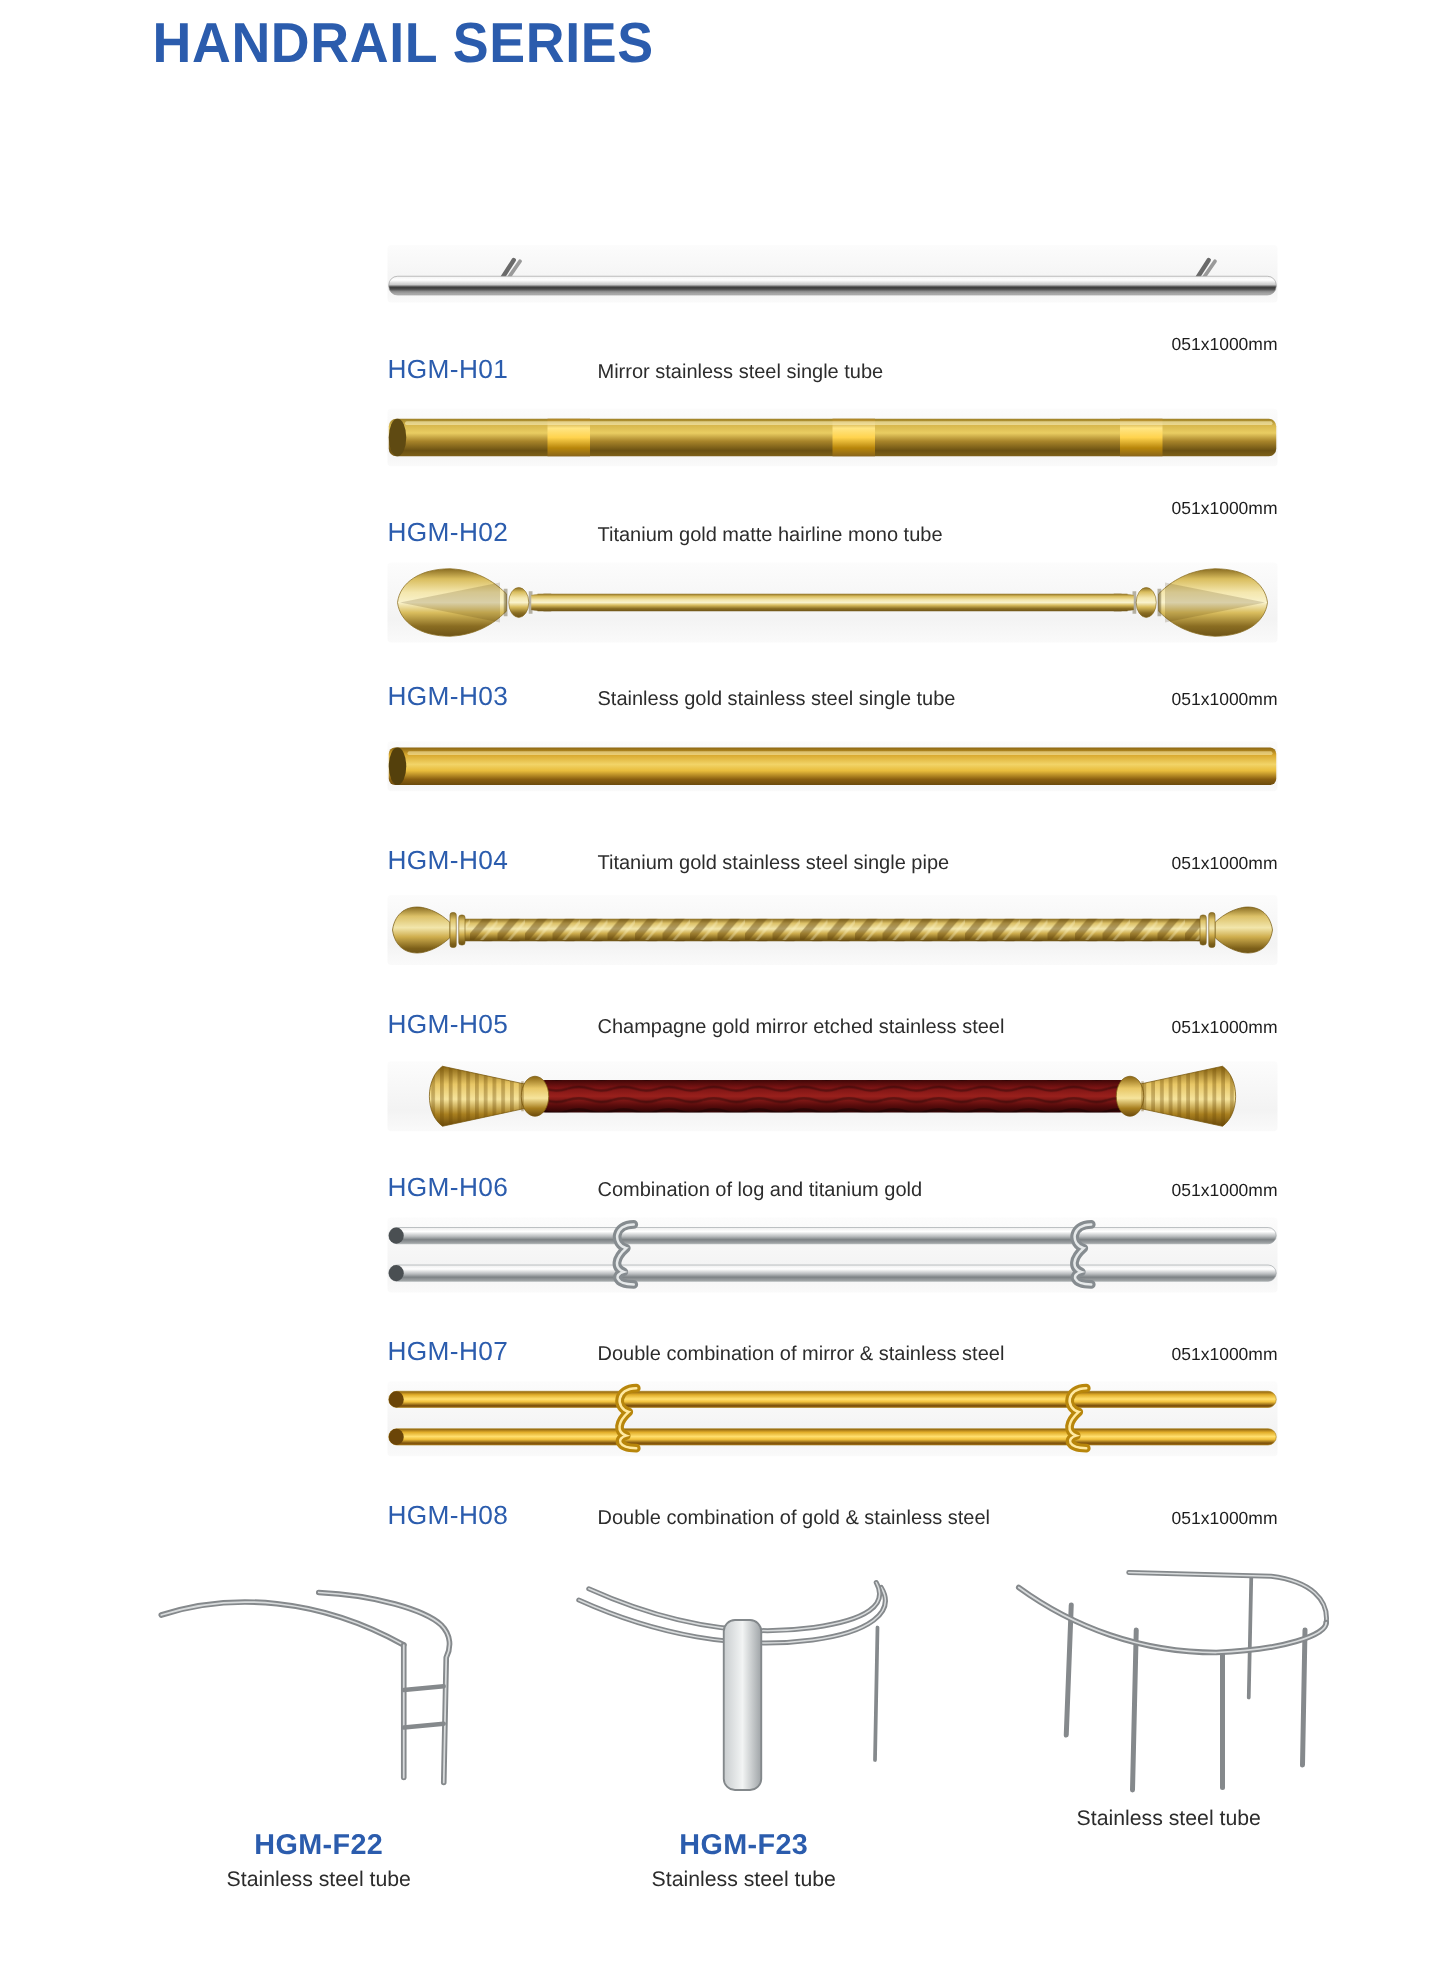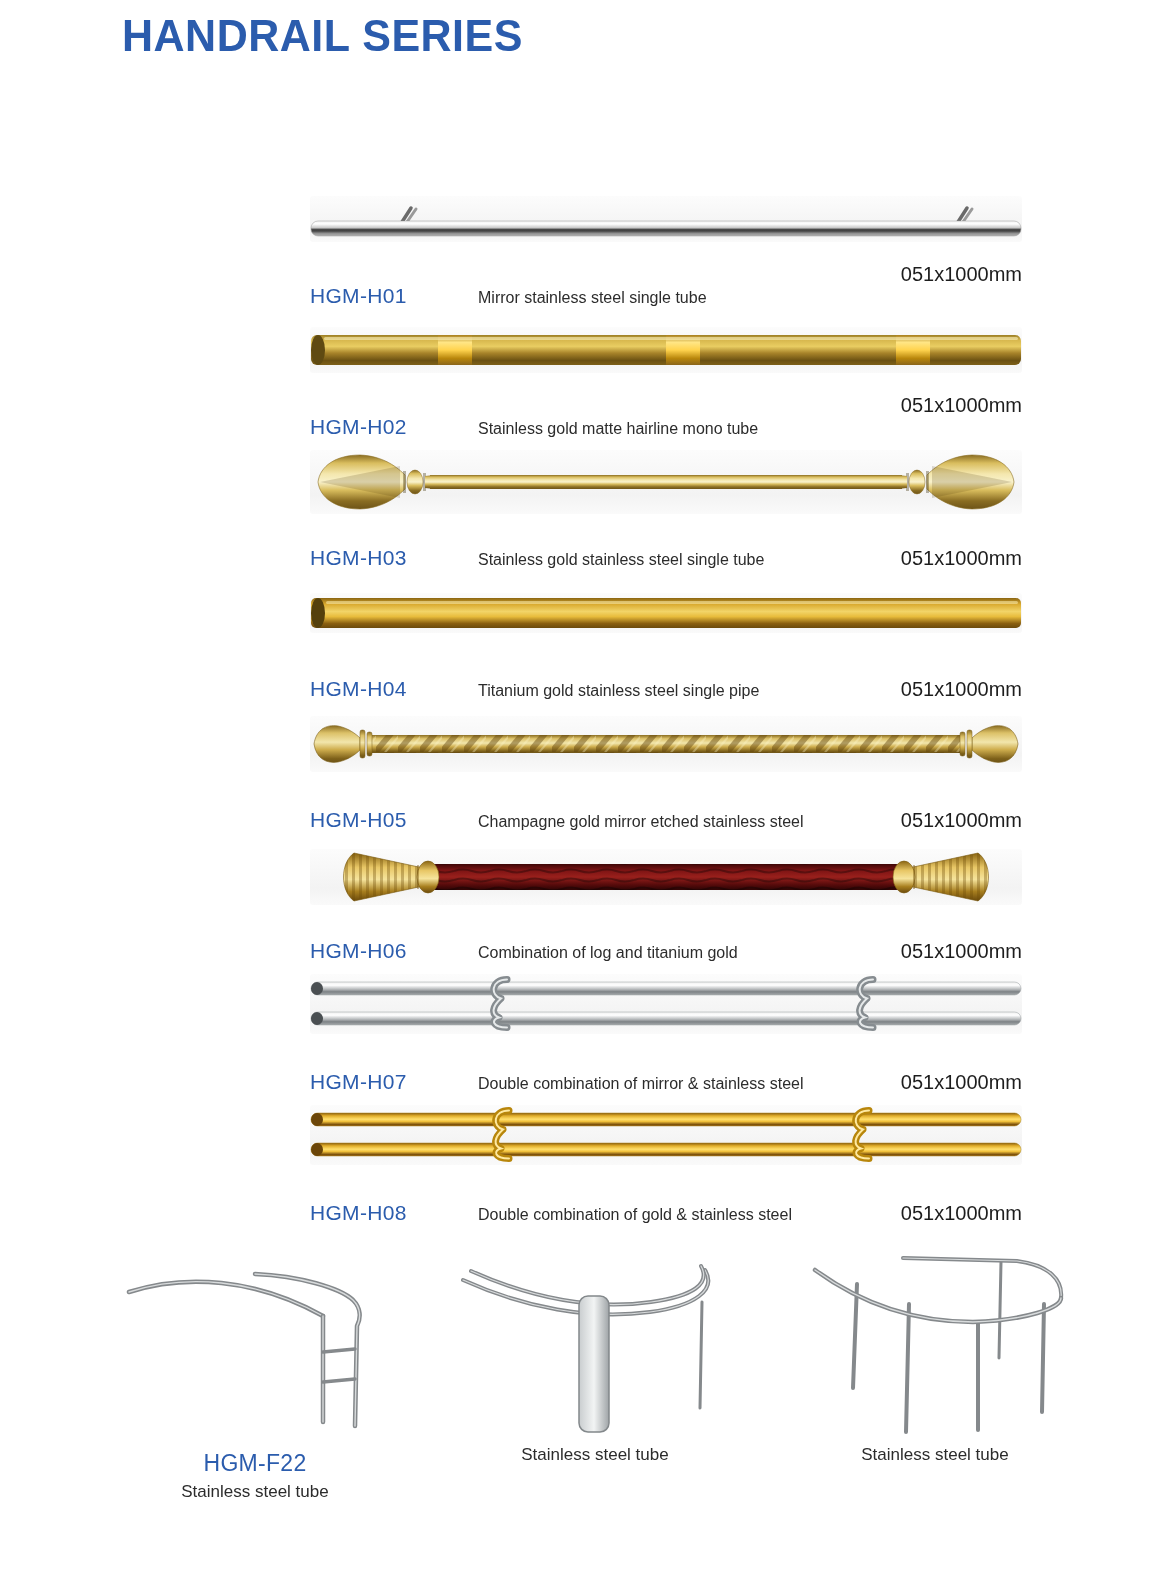--- a/index.html
+++ b/index.html
@@ -28,30 +28,30 @@
   .rail-figure svg{display:block;width:100%;height:auto;}
   .caption{
     position:absolute;left:0;right:0;bottom:9px;
     display:flex;align-items:baseline;
   }
   .code{
     flex:0 0 168px;text-align:left;
     font-size:21px;font-weight:400;color:#2b5cad;letter-spacing:0.3px;
   }
   .desc{flex:1;font-size:16px;color:#2c2c2c;}
-  .size{flex:0 0 148px;text-align:right;font-size:20px;color:#1d1d1d;}
+  .size{flex:0 0 148px;text-align:right;font-size:14px;color:#1d1d1d;}
   .size.raised{transform:translateY(-22px);}
   .fittings{
     position:absolute;left:90px;top:1240px;width:1010px;
     display:flex;justify-content:space-between;
   }
   .fitting-cell{width:330px;text-align:center;}
   .fitting-cell svg{display:block;margin:0 auto;}
   .fitting-code{
-    margin-top:10px;font-size:23px;font-weight:400;color:#2b5cad;letter-spacing:0.3px;
+    margin-top:22px;font-size:23px;font-weight:700;color:#2b5cad;letter-spacing:0.3px;
   }
   .fitting-desc{margin-top:5px;font-size:17px;color:#2c2c2c;}
 </style>
 </head>
 <body>
 
 <div class="page">
 
   <div class="page-title">HANDRAIL SERIES</div>
 
@@ -108,21 +108,21 @@
           <rect x="1" y="8" width="710" height="30" rx="6" fill="url(#h2g)"></rect>
           <ellipse cx="8" cy="23" rx="7" ry="15" fill="#5f4a12"></ellipse>
           <rect x="128" y="8" width="34" height="30" fill="url(#h2b)"></rect>
           <rect x="356" y="8" width="34" height="30" fill="url(#h2b)"></rect>
           <rect x="586" y="8" width="34" height="30" fill="url(#h2b)"></rect>
           <rect x="14" y="10" width="694" height="3" rx="1.5" fill="rgba(255,248,200,0.55)"></rect>
         </svg>
       </div>
       <div class="caption">
         <span class="code">HGM-H02</span>
-        <span class="desc">Stainless gold matte hairline mono tube</span>
+        <span class="desc">Titanium gold matte hairline mono tube</span>
         <span class="size raised">051x1000mm</span>
       </div>
     </div>
 
     <div class="product-row">
       <div class="rail-figure" style="top:2px;">
         <svg viewBox="0 0 712 64" width="712" height="64">
           <defs>
             <linearGradient id="h3g" x1="0" y1="0" x2="0" y2="1">
               <stop offset="0" stop-color="#8a6d22"></stop>
@@ -351,20 +351,21 @@
           <g stroke-linecap="round" stroke-linejoin="round" fill="none">
             <path d="M8,40 C70,68 135,80 195,72 C240,66 262,50 250,30" stroke="#85898c" stroke-width="4"></path>
             <path d="M8,40 C70,68 135,80 195,72 C240,66 262,50 250,30" stroke="#d8dbdc" stroke-width="1.2"></path>
             <path d="M16,31 C76,58 138,70 196,62 C238,56 256,44 246,26" stroke="#85898c" stroke-width="4"></path>
             <path d="M16,31 C76,58 138,70 196,62 C238,56 256,44 246,26" stroke="#d8dbdc" stroke-width="1.2"></path>
             <path d="M247,62 L245,168" stroke="#85898c" stroke-width="3"></path>
           </g>
           <rect x="124" y="56" width="30" height="136" rx="9" fill="url(#f23p)" stroke="#83888b" stroke-width="1.5"></rect>
         </svg>
       </div>
+      <div class="fitting-code">HGM-F23</div>
       <div class="fitting-desc">Stainless steel tube</div>
     </div>
 
     <div class="fitting-cell">
       <div>
         <svg viewBox="0 0 280 200" width="280" height="200">
           <g stroke-linecap="round" stroke-linejoin="round" fill="none">
             <path d="M206,22 L204,118" stroke="#85898c" stroke-width="3"></path>
             <path d="M108,18 L222,21 C254,25 268,40 266,58" stroke="#85898c" stroke-width="4"></path>
             <path d="M108,18 L222,21 C254,25 268,40 266,58" stroke="#d8dbdc" stroke-width="1.2"></path>

